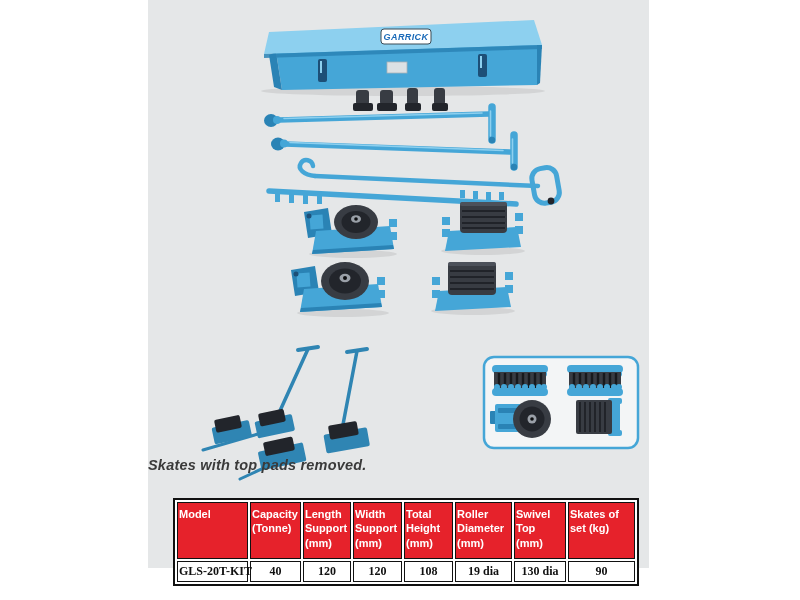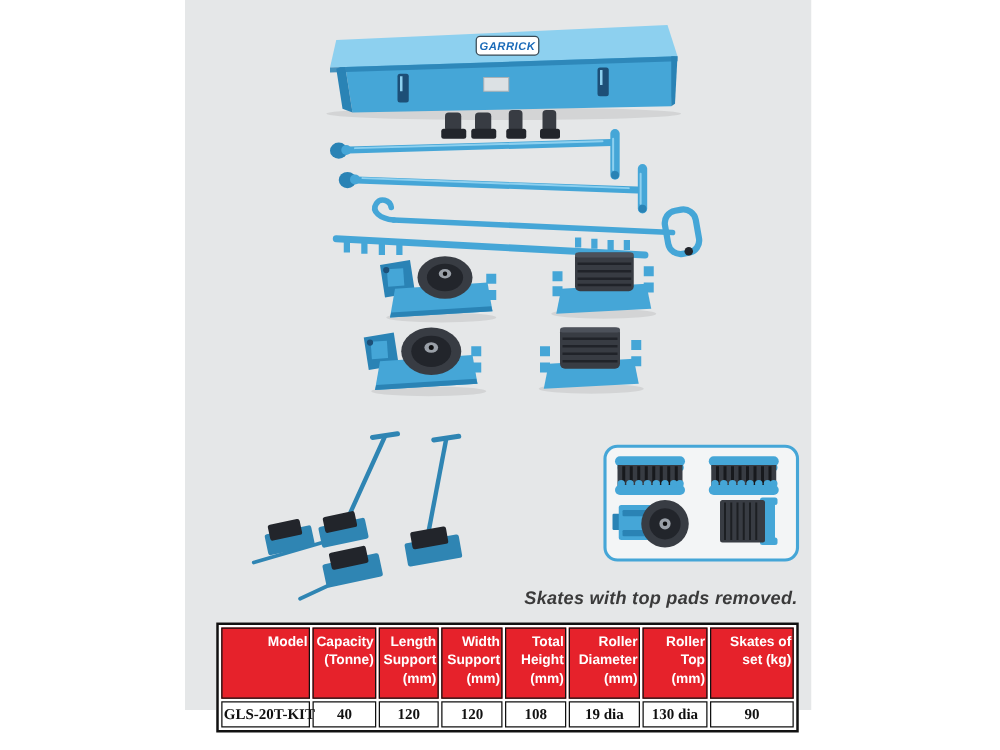--- a/index.html
+++ b/index.html
@@ -23,30 +23,30 @@
   .grip{stroke:var(--equipment-blue,#45a6d7);stroke-width:7.5;stroke-linecap:round;fill:none;}
   .s-blue{stroke:var(--equipment-blue,#45a6d7);fill:none;}
   .ridges{stroke:#202329;stroke-width:2;fill:none;}
   .roller-stripes{stroke:#17191d;stroke-width:2.4;fill:none;}
   .pad-stripes{stroke:#1c1f23;stroke-width:1.6;fill:none;}
   .a-bar{stroke:var(--steel-blue,#2f85b3);stroke-linecap:round;fill:none;}
   .a-body{fill:var(--steel-blue,#2f85b3);}
   .inset-border{fill:var(--inset-bg,#f3f5f6);stroke:var(--equipment-blue,#45a6d7);stroke-width:2.5;}
   .logo-text{font:italic bold 9px "Liberation Sans",sans-serif;fill:var(--logo-text-color,#1a6ab8);letter-spacing:.4px;}
 
-  .caption{position:absolute;left:0;top:471px;width:490px;text-align:right;
+  .caption{position:absolute;left:0;top:457px;width:490px;text-align:left;
            font-size:14.5px;font-weight:bold;font-style:italic;
            color:var(--caption-color,#3a3a3a);letter-spacing:.2px;}
 
   .spec-table{position:absolute;left:25px;top:498px;width:466px;table-layout:fixed;
               border-collapse:separate;border-spacing:2px;
               background:var(--table-cell-bg,#ffffff);border:2px solid var(--table-border,#111111);}
   .spec-table th{box-sizing:border-box;background:var(--table-header-bg,#e6222b);
                  color:var(--table-header-text,#ffffff);font-size:11px;font-weight:bold;line-height:1.3;
-                 vertical-align:top;text-align:right;border:1px solid var(--table-border,#111111);
+                 vertical-align:top;text-align:left;border:1px solid var(--table-border,#111111);
                  padding:4px 1px 2px;height:57px;}
   .spec-table td{box-sizing:border-box;background:var(--table-cell-bg,#ffffff);
                  color:var(--table-text,#111111);font-size:12px;font-weight:bold;text-align:center;
                  border:1px solid var(--table-border,#111111);padding:2px 1px;height:21px;white-space:nowrap;font-family:Liberation Serif, serif;}
 </style>
 </head>
 <body>
 
 <div class="page">
   <div class="panel">
@@ -292,21 +292,21 @@
           <col style="width:67px">
       </colgroup>
       <thead>
         <tr>
           <th>Model</th>
           <th>Capacity (Tonne)</th>
           <th>Length Support (mm)</th>
           <th>Width Support (mm)</th>
           <th>Total Height (mm)</th>
           <th>Roller Diameter (mm)</th>
-          <th>Roller Top (mm)</th>
+          <th>Swivel Top (mm)</th>
           <th>Skates of set (kg)</th>
         </tr>
       </thead>
       <tbody>
         <tr>
           <td>GLS-20T-KIT</td>
           <td>40</td>
           <td>120</td>
           <td>120</td>
           <td>108</td>

